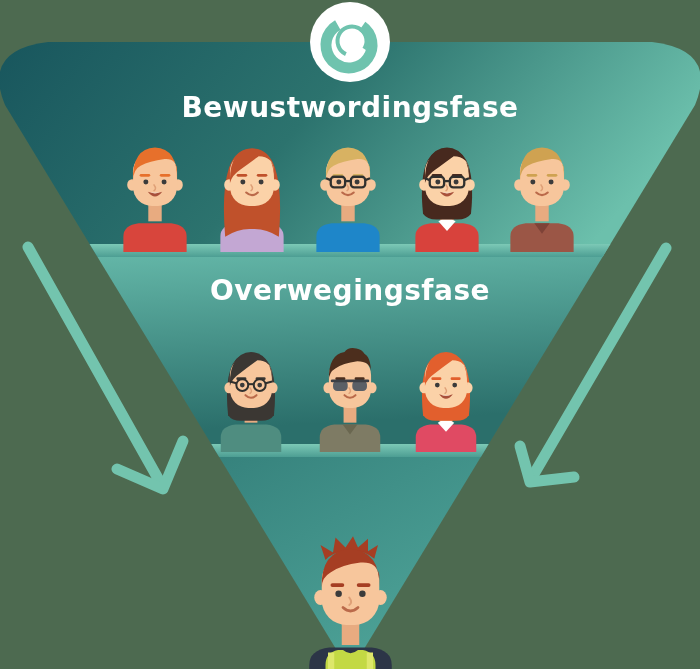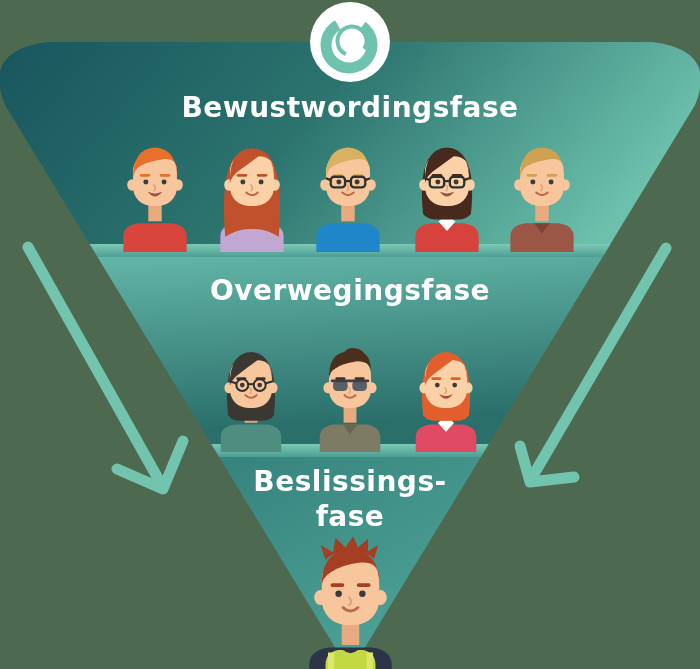--- a/index.html
+++ b/index.html
@@ -67,22 +67,20 @@
       </g>
       <g>
         <path d="M666,248 L534,474"></path>
         <path d="M574,477 L530,482 L520,446"></path>
       </g>
     </g>
   </svg>
 
   <div class="phase-label" id="label-awareness">Bewustwordingsfase</div>
   <div class="phase-label" id="label-consideration">Overwegingsfase</div>
-  <div class="phase-label" id="label-decision">Beslissings-
-fase</div>
 
   <div id="avatar-layer">
       <div class="avatar" style="left: 107px; top: 137px; width: 96px; height: 115px;">
         <svg viewBox="0 0 100 120" width="96" height="115">
           <rect x="43" y="60" width="14" height="28" fill="#e8ab80"></rect>
           <path d="M17,120 L17,104 Q17,92 33,90 L67,90 Q83,92 83,104 L83,120 Z" fill="#d8453c"></path>
           <ellipse cx="26" cy="50" rx="5" ry="6" fill="#f7c69c"></ellipse>
           <ellipse cx="74" cy="50" rx="5" ry="6" fill="#f7c69c"></ellipse>
           <rect x="27" y="16" width="46" height="56" rx="20" fill="#f7c69c"></rect>
           <path d="M27,46 Q26,12 50,11 Q74,12 73,46 L73,36 Q73,22 60,23 Q44,25 35,30 Q27,34 27,46 Z" fill="#e7702b"></path>

